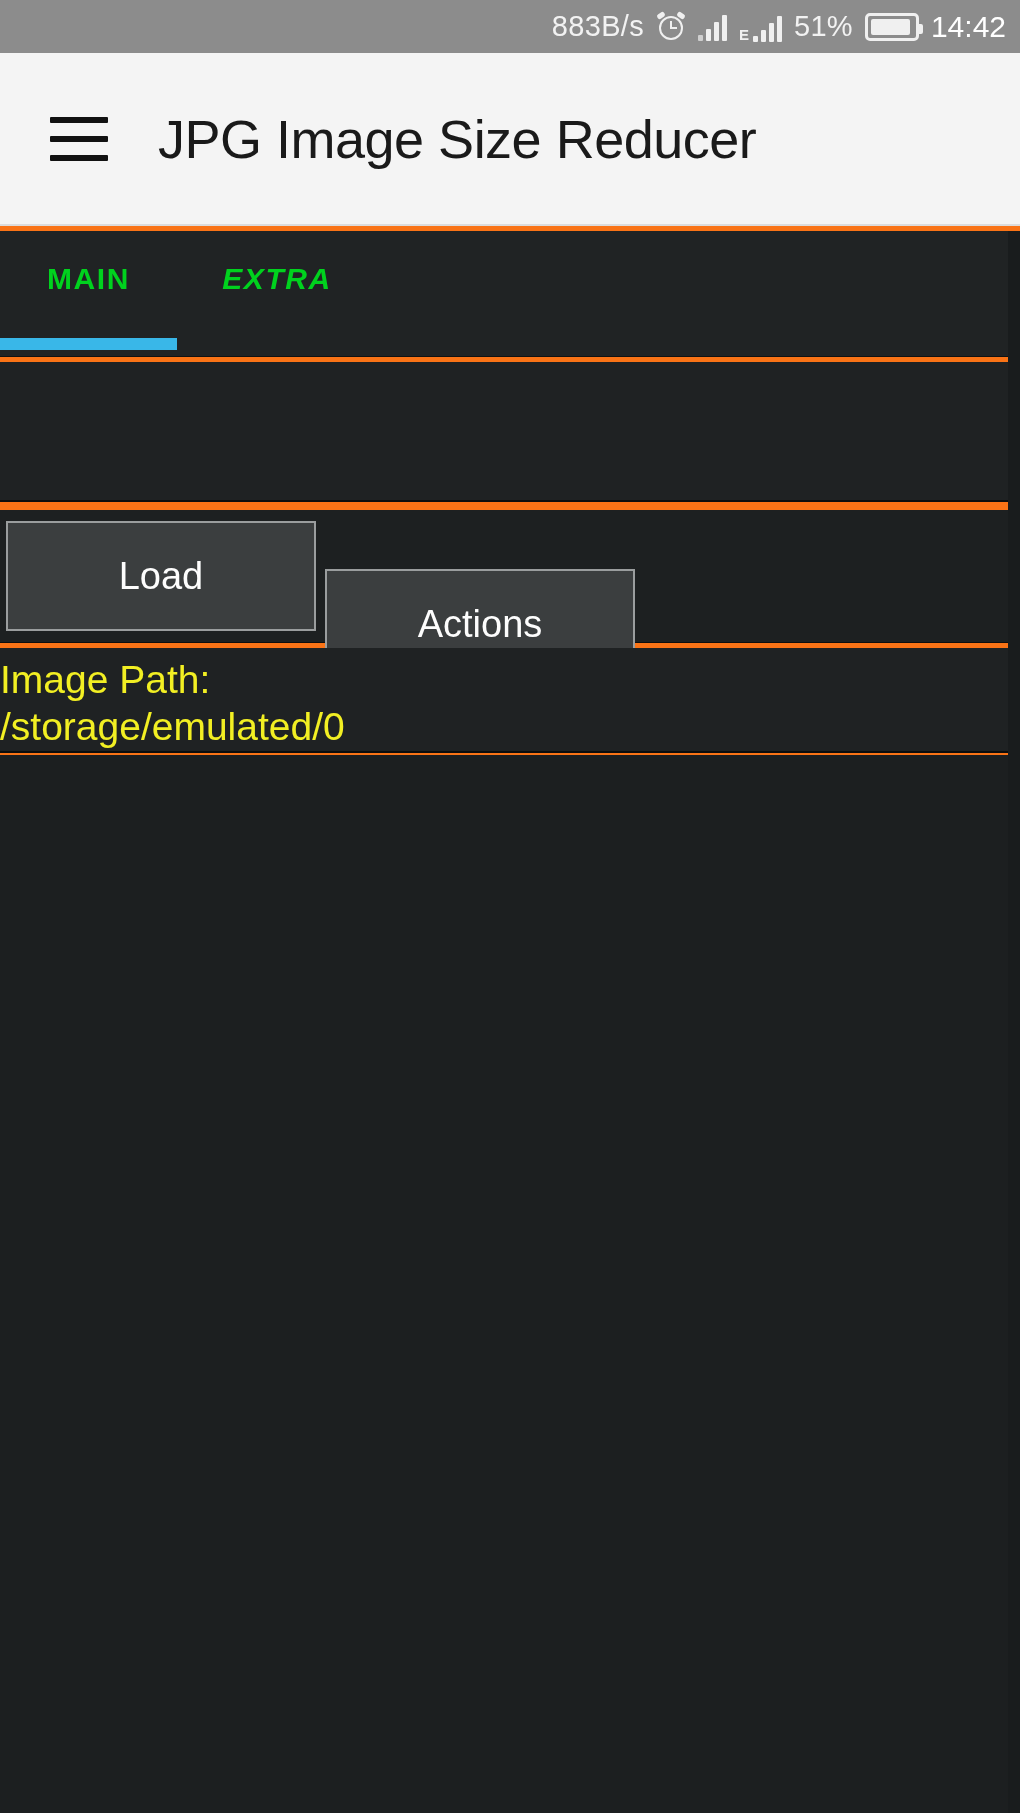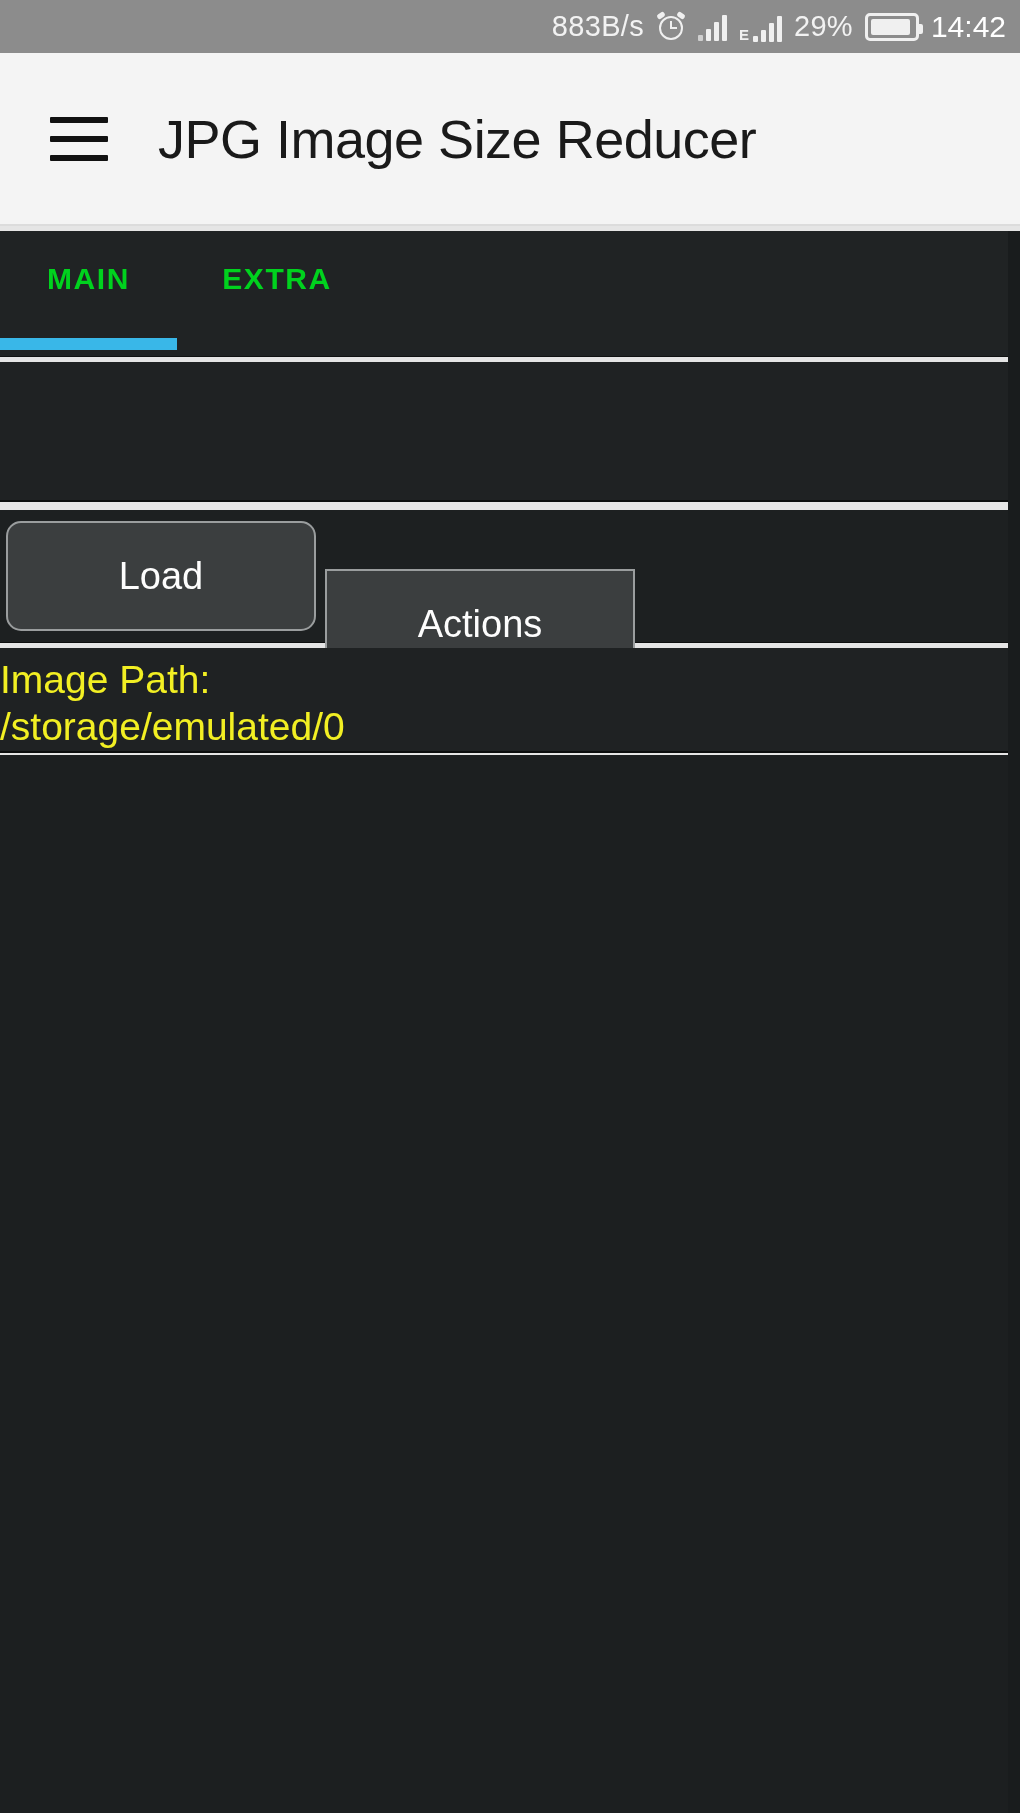--- a/index.html
+++ b/index.html
@@ -2,21 +2,21 @@
 <html><head>
 <meta charset="utf-8">
 <style>
   * { margin:0; padding:0; box-sizing:border-box; }
   html, body {
     width:1020px; height:1813px;
     background:#1b1e1f;
     font-family:"Liberation Sans", sans-serif;
     overflow:hidden;
   }
-  #screen { position:relative; width:1020px; height:1813px; background:#e5e5e5; }
+  #screen { position:relative; width:1020px; height:1813px; background:#f97316; }
 
   
   .status-bar{
     position:absolute; left:0; top:0; width:1020px; height:53px;
     background:#8c8c8c;
     display:flex; align-items:center; justify-content:flex-end;
     padding-right:14px; gap:12px;
   }
   .sb-text{ color:#f2f2f2; font-size:29px; letter-spacing:.3px; line-height:1; }
   .sb-time{ color:#ffffff; font-size:30px; line-height:1; }
@@ -83,21 +83,21 @@
     background:#202324;
     border-bottom:1px solid #101212;
   }
   .tab-row{ display:flex; height:96px; }
   .tab{
     font-size:30px; font-weight:bold; letter-spacing:1.6px;
     color:#00d21e; padding:0 0 0 0; cursor:pointer; line-height:1;
     display:flex; align-items:center; justify-content:center;
   }
   .tab-main{ width:177px; }
-  .tab-extra{ width:200px; }
+  .tab-extra{ width:200px;font-style:italic; }
   .tab-indicator{
     position:absolute; left:0; bottom:6px; width:177px; height:12px;
     background:#39b7e8;
   }
 
   
   .banner-panel{
     position:absolute; left:0; top:362px; width:1008px; height:140px;
     background:#1f2223;
     border-bottom:2px solid #0c0e0e;
@@ -109,21 +109,21 @@
     background:#1d2021;
     border-bottom:1px solid #0d0f0f;
   }
   .btn{
     position:absolute; top:11px; height:110px;
     background:#3b3e3f; border:2px solid #9a9d9e;
     color:#fdfdfd; font-size:38px;
     display:flex; align-items:center; justify-content:center;
     cursor:pointer;
   }
-  .btn-load{ left:6px; width:310px;border-radius:15px; }
+  .btn-load{ left:6px; width:310px; }
   .btn-actions{ left:325px; width:310px;margin-top:48px; }
 
   
   .output-path{
     position:absolute; left:0; top:648px; width:1008px; height:105px;
     background:#1f2223;
     border-bottom:2px solid #0b0d0d;
     padding-left:0px;
   }
   .op-line{
@@ -173,21 +173,21 @@
         <span class="data-letter">E</span>
       </span>
       <span class="sig">
           <i></i>
           <i></i>
           <i></i>
           <i></i>
         </span>
     </span>
 
-    <span class="sb-text">29%</span>
+    <span class="sb-text">51%</span>
 
     <span class="battery">
       <span class="lvl" style="width:39px;"></span>
     </span>
 
     <span class="sb-time">14:42</span>
   </div>
 
   <div class="app-bar">
     <div class="hamburger">

